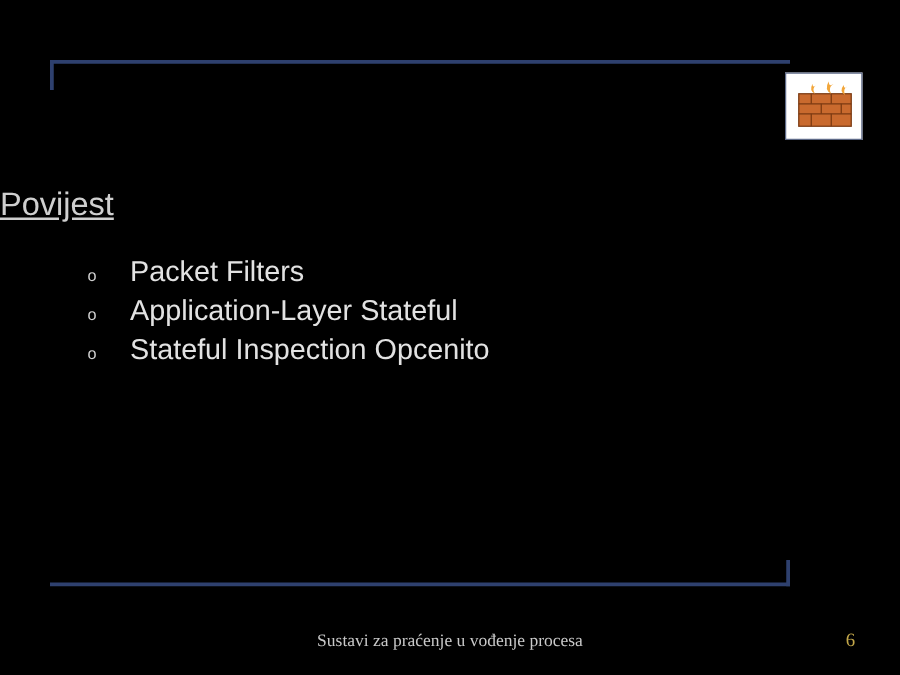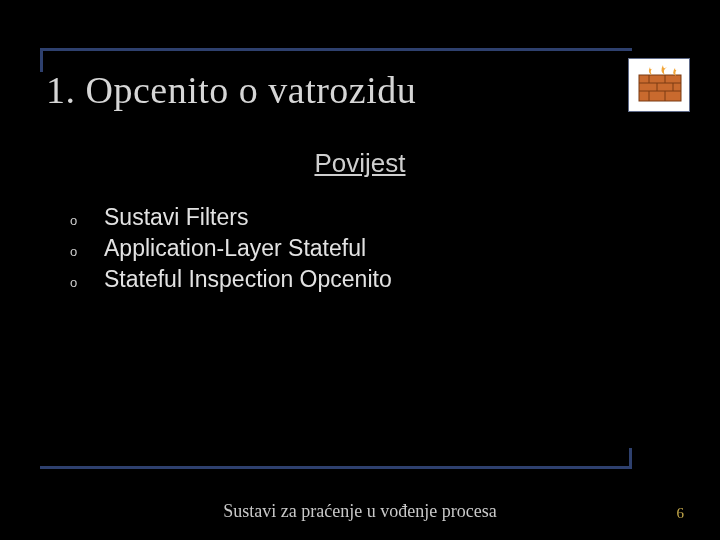--- a/index.html
+++ b/index.html
@@ -57,21 +57,21 @@
     left: 6px;
     top: 6px;
     width: 50px;
     height: 40px;
   }
   .subtitle {
     position: absolute;
     left: 0;
     width: 720px;
     top: 148px;
-    text-align: center;
+    text-align: left;
     color: #cfcfcf;
     font-family: Arial, Helvetica, sans-serif;
     font-size: 26px;
     text-decoration: underline;
   }
   .bullets {
     position: absolute;
     left: 70px;
     top: 202px;
     color: #e2e2e2;
@@ -107,40 +107,39 @@
     height: 21px;
     background: #2e406e;
   }
   .footer {
     position: absolute;
     left: 0;
     width: 720px;
     bottom: 18px;
     text-align: center;
     color: #c9c9c9;
-    font-size: 18px;
+    font-size: 14px;
   }
   .page-num {
     position: absolute;
     right: 36px;
     bottom: 18px;
     color: #c4a84a;
     font-size: 15px;
     font-family: "Times New Roman", serif;
   }
 </style>
 </head>
 <body>
 
 <div class="slide">
 
   <div class="rule-top"></div>
   <div class="rule-top-tick"></div>
 
-  <div class="title">1. Opcenito o vatrozidu</div>
 
   <div class="icon-box">
     <svg class="icon-inner" viewBox="0 0 50 40">
       <rect x="4" y="10" width="42" height="26" fill="#c96a2e" stroke="#7a3a12" stroke-width="1"></rect>
       <line x1="4" y1="18" x2="46" y2="18" stroke="#7a3a12" stroke-width="1"></line>
       <line x1="4" y1="26" x2="46" y2="26" stroke="#7a3a12" stroke-width="1"></line>
       <line x1="14" y1="10" x2="14" y2="18" stroke="#7a3a12" stroke-width="1"></line>
       <line x1="30" y1="10" x2="30" y2="18" stroke="#7a3a12" stroke-width="1"></line>
       <line x1="22" y1="18" x2="22" y2="26" stroke="#7a3a12" stroke-width="1"></line>
       <line x1="38" y1="18" x2="38" y2="26" stroke="#7a3a12" stroke-width="1"></line>
@@ -150,21 +149,21 @@
       <path d="M28 0 Q24 7 30 10 Q27 5 32 2 Q28 5 28 0" fill="#f2a63a"></path>
       <path d="M40 3 Q36 8 41 11 Q39 6 43 4 Q40 7 40 3" fill="#f2a63a"></path>
     </svg>
   </div>
 
   <div class="subtitle">Povijest</div>
 
   <div class="bullets">
     <div class="row">
       <span class="marker">o</span>
-      <span>Sustavi Filters</span>
+      <span>Packet Filters</span>
     </div>
     <div class="row">
       <span class="marker">o</span>
       <span>Application-Layer Stateful</span>
     </div>
     <div class="row">
       <span class="marker">o</span>
       <span>Stateful Inspection Opcenito</span>
     </div>
   </div>

